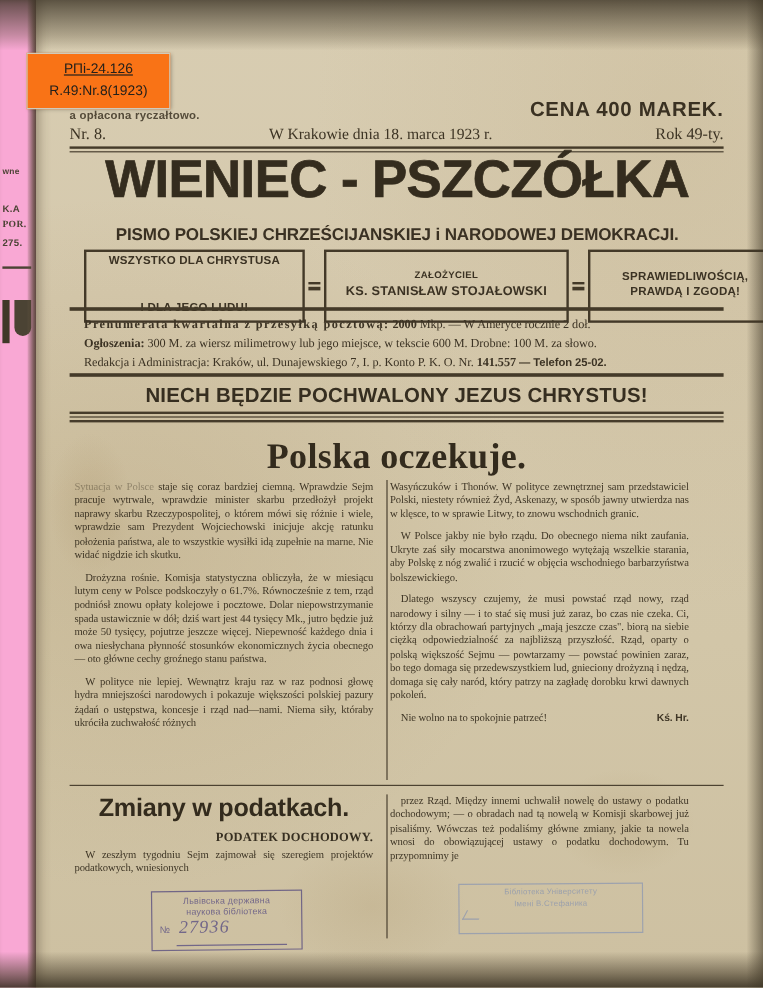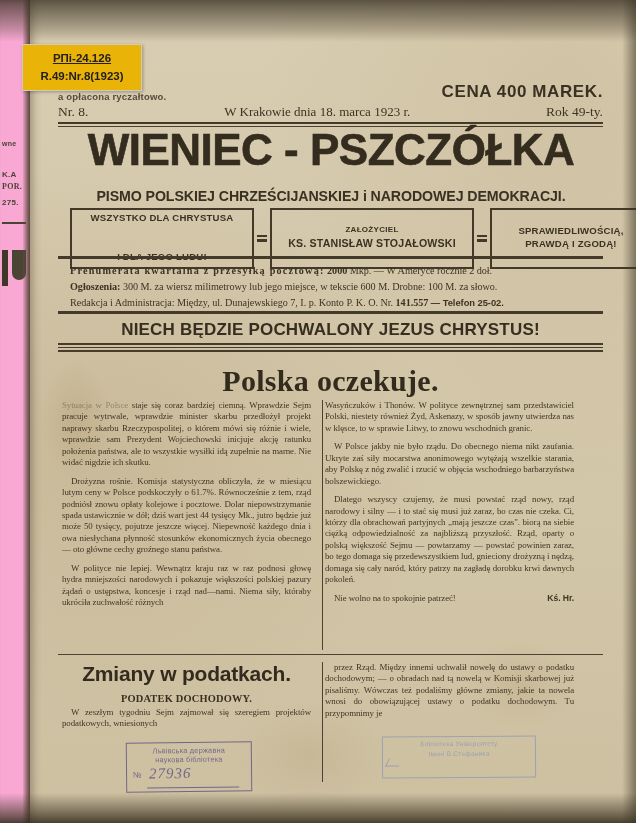--- a/index.html
+++ b/index.html
@@ -127,32 +127,32 @@
 
   
   .faded{opacity:.42;}
 
   
   .sect2{position:absolute;left:32px;top:662px;width:540px;display:flex;gap:14px;}
   .s2col{width:249px;}
   .h2{font-family:"Liberation Sans",sans-serif;font-weight:bold;font-size:21px;
     color:#332b1d;text-align:center;margin:0 0 7px;letter-spacing:-.2px;}
   .h3{font-family:"Liberation Serif",serif;font-weight:bold;font-size:10.4px;
-    color:#372f21;text-align:center;margin:0 0 3px;letter-spacing:.2px;}
+    color:#372f21;text-align:right;margin:0 0 3px;letter-spacing:.2px;}
   .s2col p{margin:0;font-size:8.9px;line-height:1.285;text-align:justify;
     color:#3f3626;text-indent:9px;letter-spacing:-0.08px;}
   .s2div{position:absolute;left:292px;top:662px;width:1.4px;height:120px;background:#4b4130;}
 
   
   .label{
     position:absolute;left:22px;top:44px;width:118px;height:45px;
-    background:#eab308;border:1px solid #cfcabb;
+    background:#f97316;border:1px solid #cfcabb;
     box-shadow:1px 1px 3px rgba(40,34,22,.35);
     display:flex;flex-direction:column;align-items:center;justify-content:center;
-    font-family:"Liberation Sans",sans-serif;font-weight:bold;font-size:11.5px;
+    font-family:"Liberation Sans",sans-serif;font-weight:normal;font-size:11.5px;
     color:#23201b;line-height:1.5;z-index:30;
   }
   .label .u{text-decoration:underline;}
 
   
   .stampV{
     position:absolute;left:96px;top:742px;width:124px;height:48px;z-index:20;
     border:1.4px solid #5b5080;transform:rotate(-0.6deg);
     color:#5c5183;font-family:"Liberation Sans",sans-serif;
     opacity:.8;
@@ -258,21 +258,21 @@
           <span class="sp">Prenumerata kwartalna z przesyłką pocztową:</span>
           <b>2000</b>
           <span>Mkp. — W Ameryce rocznie 2 doł.</span>
         </div>
         <div class="ln">
           <b>Ogłoszenia:</b>
           <span>300 M. za wiersz milimetrowy lub jego miejsce, w tekscie 600 M. Drobne: 100 M. za słowo.</span>
         </div>
         <div class="ln">
           <span>Redakcja i Administracja:</span>
-          <span>Między, ul. Dunajewskiego 7, I. p. Konto P. K. O. Nr.</span>
+          <span>Kraków, ul. Dunajewskiego 7, I. p. Konto P. K. O. Nr.</span>
           <b>141.557</b>
           <span class="tel">— Telefon 25-02.</span>
         </div>
       </div>
 
       <div class="thickrule" style="top:311px;"></div>
 
       <div class="greet">NIECH BĘDZIE POCHWALONY JEZUS CHRYSTUS!</div>
 
       <div class="tripleline" style="top:343px;">

